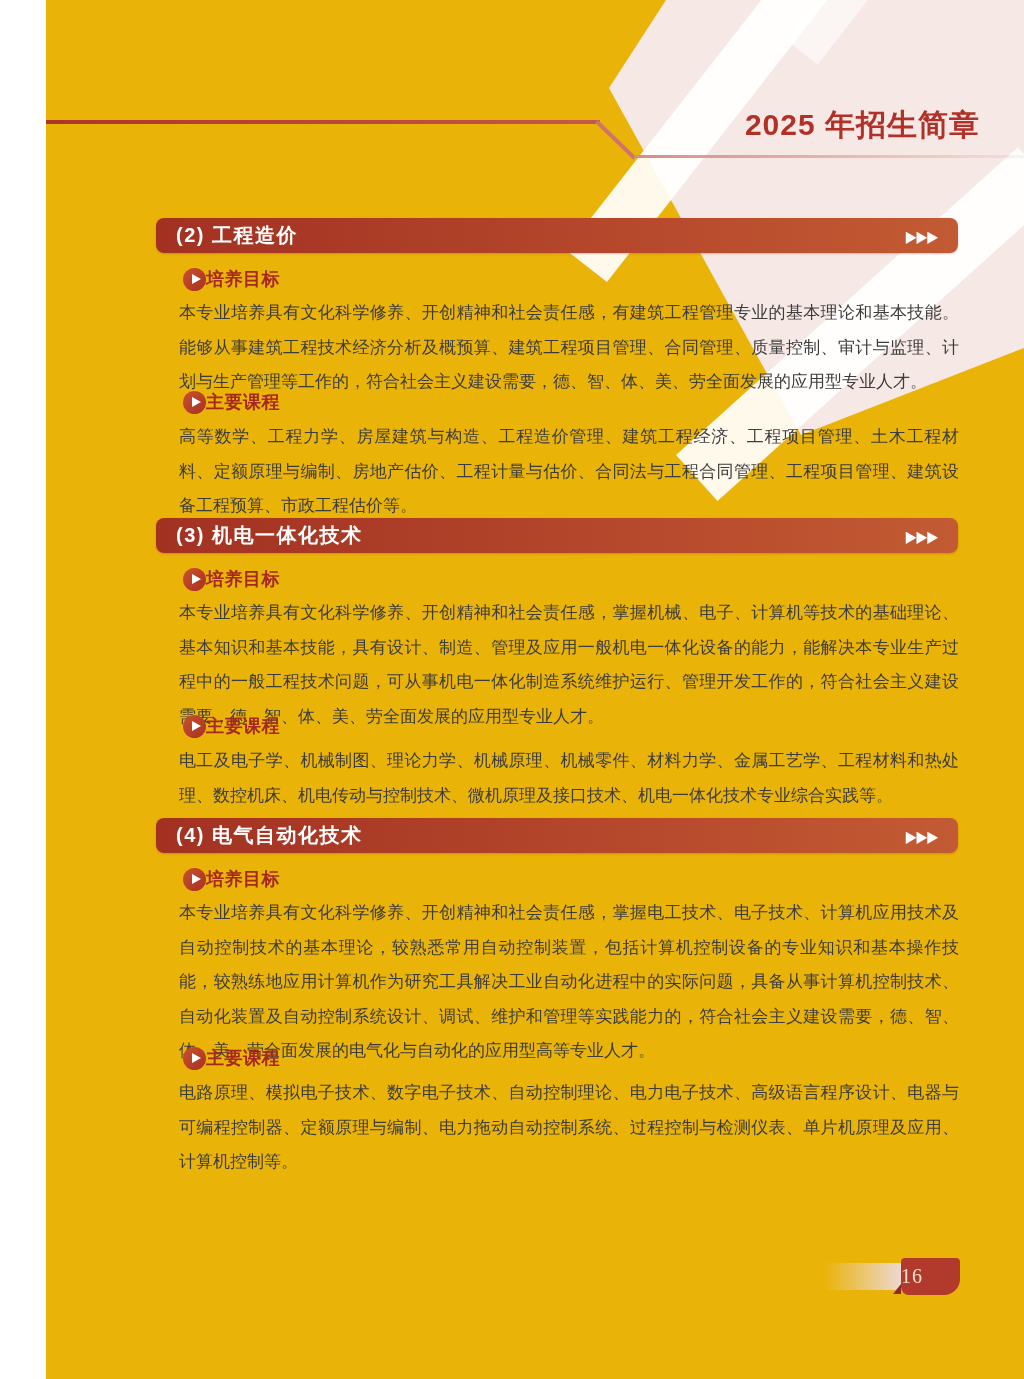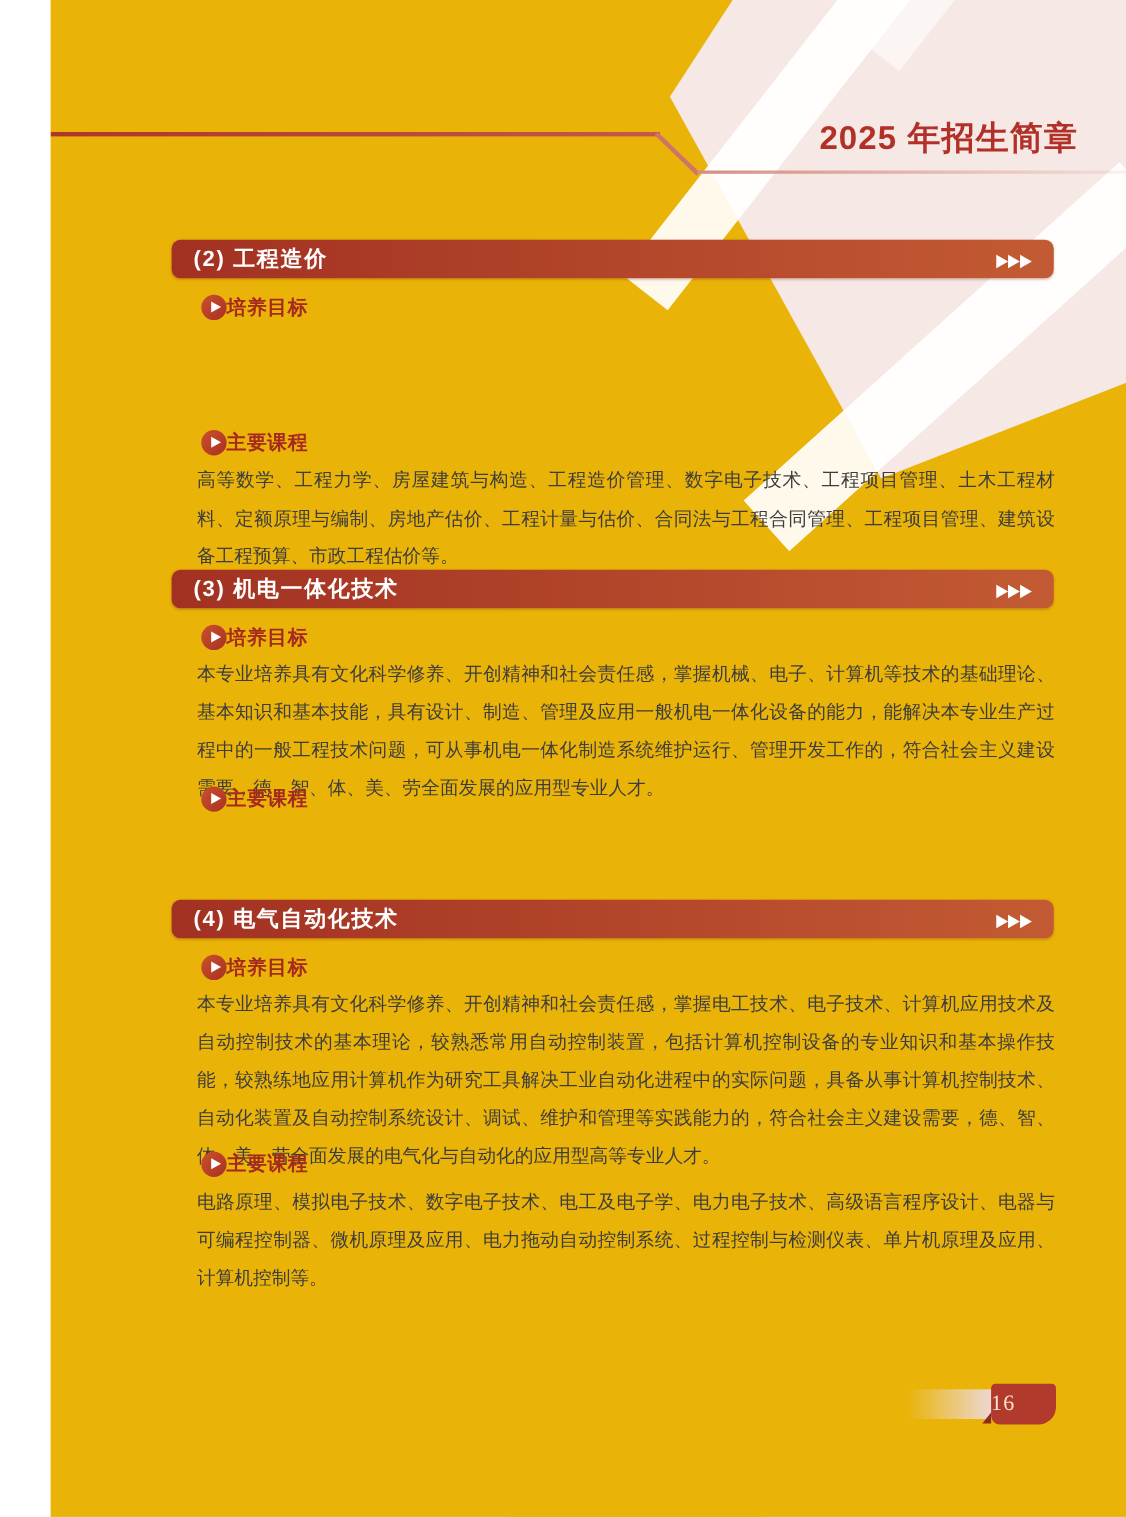--- a/index.html
+++ b/index.html
@@ -152,68 +152,70 @@
     <div class="banner">
       <span class="banner-title">(2) 工程造价</span>
       <span class="banner-arrows">▶▶▶</span>
     </div>
     <div class="sub-row r1">
       <span class="play-icon">
           <span class="play-tri"></span>
         </span>
       <span class="sub-label">培养目标</span>
     </div>
+    <p class="body-text p1">本专业培养具有文化科学修养、开创精神和社会责任感，有建筑工程管理专业的基本理论和基本技能。能够从事建筑工程技术经济分析及概预算、建筑工程项目管理、合同管理、质量控制、审计与监理、计划与生产管理等工作的，符合社会主义建设需要，德、智、体、美、劳全面发展的应用型专业人才。</p>
     <div class="sub-row r2">
       <span class="play-icon">
           <span class="play-tri"></span>
         </span>
       <span class="sub-label">主要课程</span>
     </div>
-    <p class="body-text p2">高等数学、工程力学、房屋建筑与构造、工程造价管理、数字电子技术、工程项目管理、土木工程材料、定额原理与编制、房地产估价、工程计量与估价、合同法与工程合同管理、工程项目管理、建筑设备工程预算、市政工程估价等。</p>
+    <p class="body-text p2">高等数学、工程力学、房屋建筑与构造、工程造价管理、建筑工程经济、工程项目管理、土木工程材料、定额原理与编制、房地产估价、工程计量与估价、合同法与工程合同管理、工程项目管理、建筑设备工程预算、市政工程估价等。</p>
   </section>
 
   <section class="section sec-3">
     <div class="banner">
       <span class="banner-title">(3) 机电一体化技术</span>
       <span class="banner-arrows">▶▶▶</span>
     </div>
     <div class="sub-row r1">
       <span class="play-icon">
           <span class="play-tri"></span>
         </span>
       <span class="sub-label">培养目标</span>
     </div>
     <p class="body-text p1">本专业培养具有文化科学修养、开创精神和社会责任感，掌握机械、电子、计算机等技术的基础理论、基本知识和基本技能，具有设计、制造、管理及应用一般机电一体化设备的能力，能解决本专业生产过程中的一般工程技术问题，可从事机电一体化制造系统维护运行、管理开发工作的，符合社会主义建设需要，德、智、体、美、劳全面发展的应用型专业人才。</p>
     <div class="sub-row r2">
       <span class="play-icon">
           <span class="play-tri"></span>
         </span>
       <span class="sub-label">主要课程</span>
     </div>
+    <p class="body-text p2">电工及电子学、机械制图、理论力学、机械原理、机械零件、材料力学、金属工艺学、工程材料和热处理、数控机床、机电传动与控制技术、微机原理及接口技术、机电一体化技术专业综合实践等。</p>
   </section>
 
   <section class="section sec-4">
     <div class="banner">
       <span class="banner-title">(4) 电气自动化技术</span>
       <span class="banner-arrows">▶▶▶</span>
     </div>
     <div class="sub-row r1">
       <span class="play-icon">
           <span class="play-tri"></span>
         </span>
       <span class="sub-label">培养目标</span>
     </div>
     <p class="body-text p1">本专业培养具有文化科学修养、开创精神和社会责任感，掌握电工技术、电子技术、计算机应用技术及自动控制技术的基本理论，较熟悉常用自动控制装置，包括计算机控制设备的专业知识和基本操作技能，较熟练地应用计算机作为研究工具解决工业自动化进程中的实际问题，具备从事计算机控制技术、自动化装置及自动控制系统设计、调试、维护和管理等实践能力的，符合社会主义建设需要，德、智、体、美、劳全面发展的电气化与自动化的应用型高等专业人才。</p>
     <div class="sub-row r2">
       <span class="play-icon">
           <span class="play-tri"></span>
         </span>
       <span class="sub-label">主要课程</span>
     </div>
-    <p class="body-text p2">电路原理、模拟电子技术、数字电子技术、电工及电子学、电力电子技术、高级语言程序设计、电器与可编程控制器、微机原理及应用、电力拖动自动控制系统、过程控制与检测仪表、单片机原理及应用、计算机控制等。</p>
+    <p class="body-text p2">电路原理、模拟电子技术、数字电子技术、自动控制理论、电力电子技术、高级语言程序设计、电器与可编程控制器、定额原理与编制、电力拖动自动控制系统、过程控制与检测仪表、单片机原理及应用、计算机控制等。</p>
   </section>
 
   <div class="page-tab-lead"></div>
   <div class="page-tab">
     <span class="page-number">16</span>
   </div>
 
 </div>
 
 </body></html>

